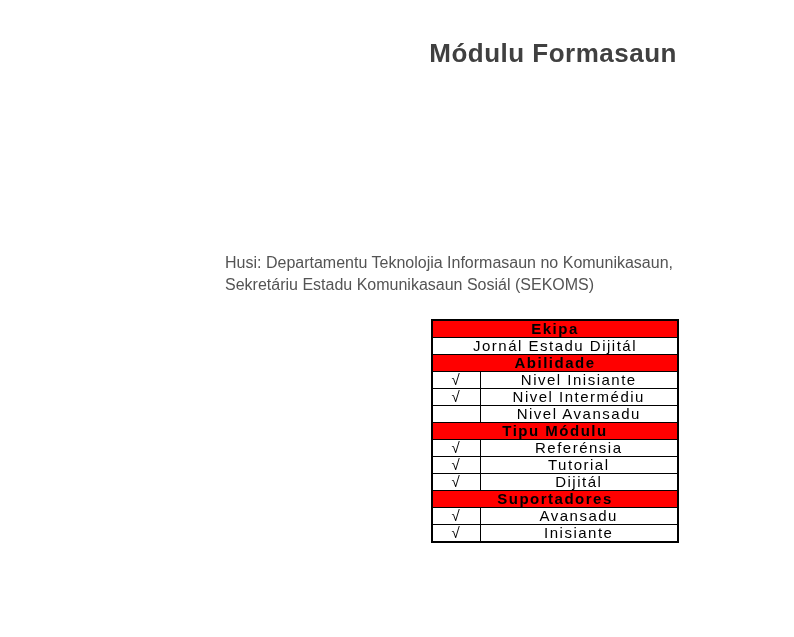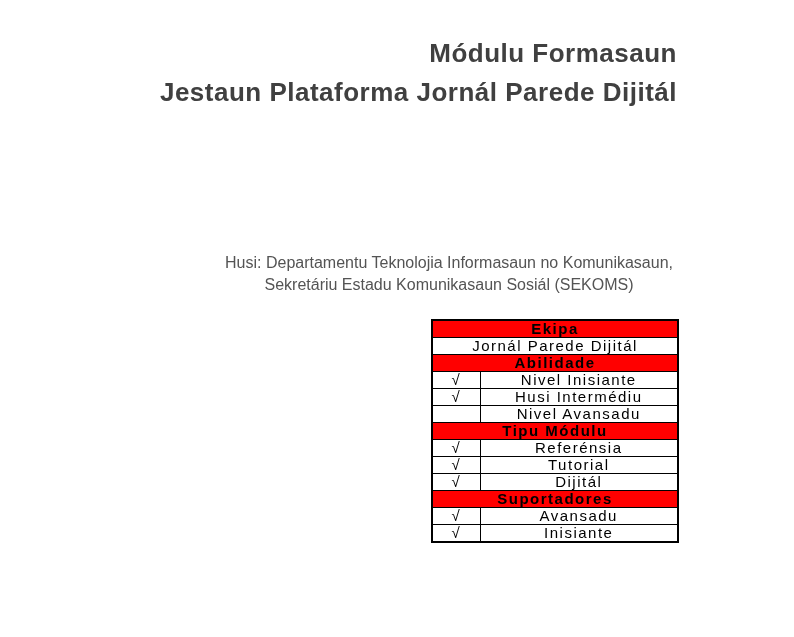--- a/index.html
+++ b/index.html
@@ -29,21 +29,21 @@
     font-size: 26px;
     line-height: 37px;
     letter-spacing: 0.5px;
     white-space: nowrap;
   }
 
   .author-block {
     position: absolute;
     top: 249px;
     right: 121px;
-    text-align: center;
+    text-align: left;
     color: var(--author-color);
     font-size: 16px;
     line-height: 19.5px;
     white-space: nowrap;
   }
 
   table.module-table {
     position: absolute;
     left: 429px;
     top: 317px;
@@ -73,50 +73,49 @@
   td.chk { text-align: center; }
   td.lbl { text-align: center; padding-left: 3px; }
 </style>
 </head>
 <body>
 
 <div class="page">
 
   <div class="title-block">
     <div>Módulu Formasaun</div>
-    <div>Jestaun Plataforma Jornál Parede Dijitál</div>
   </div>
 
   <div class="author-block">
     <div>Husi: Departamentu Teknolojia Informasaun no Komunikasaun,</div>
     <div>Sekretáriu Estadu Komunikasaun Sosiál (SEKOMS)</div>
   </div>
 
   <table class="module-table">
     <colgroup>
       <col style="width:48px">
       <col style="width:198px">
     </colgroup>
     <tbody id="table-body">
         <tr>
           <td colspan="2" class="hdr">Ekipa</td>
         </tr>
         <tr>
-          <td colspan="2" class="merged">Jornál Parede Dijitál</td>
+          <td colspan="2" class="merged">Jornál Estadu Dijitál</td>
         </tr>
         <tr>
           <td colspan="2" class="hdr">Abilidade</td>
         </tr>
         <tr>
           <td class="chk"><span>√</span></td>
           <td class="lbl">Nivel Inisiante</td>
         </tr>
         <tr>
           <td class="chk"><span>√</span></td>
-          <td class="lbl">Husi Intermédiu</td>
+          <td class="lbl">Nivel Intermédiu</td>
         </tr>
         <tr>
           <td class="chk"></td>
           <td class="lbl">Nivel Avansadu</td>
         </tr>
         <tr>
           <td colspan="2" class="hdr">Tipu Módulu</td>
         </tr>
         <tr>
           <td class="chk"><span>√</span></td>

